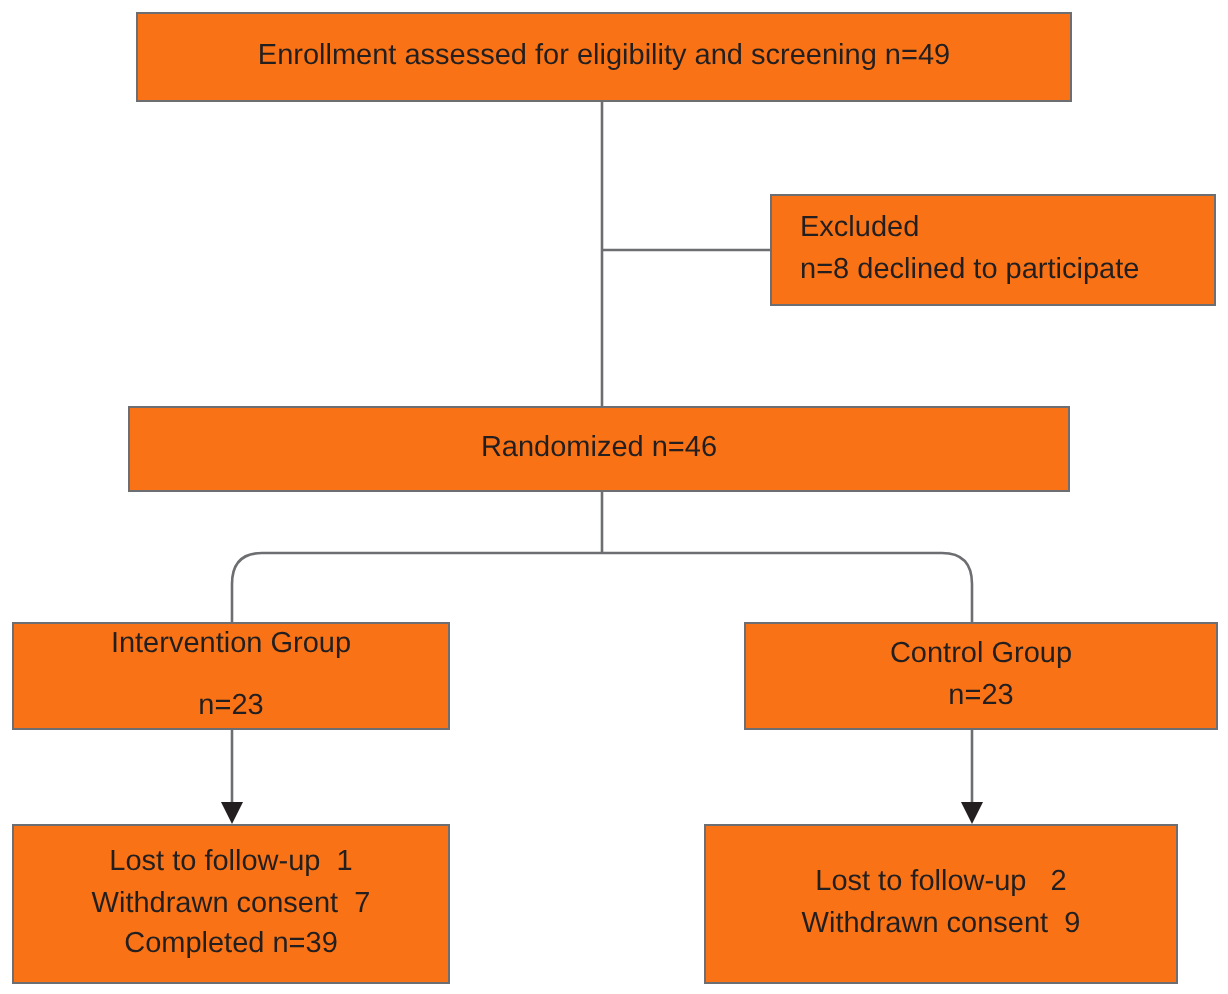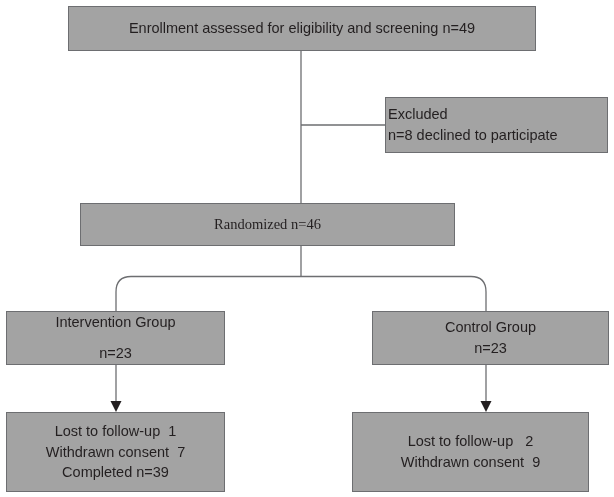--- a/index.html
+++ b/index.html
@@ -19,58 +19,57 @@
     position: absolute;
     left: 0;
     top: 0;
     width: 614px;
     height: 497px;
   }
   .node {
     position: absolute;
     box-sizing: border-box;
     border: 1.3px solid #6d6e71;
-    background: #a3a3a3;
+    background: #f97316;
     display: flex;
     flex-direction: column;
     align-items: center;
     justify-content: center;
     text-align: center;
     font-size: 14.5px;
     line-height: 1.42;
     color: #231f20;
     z-index: 2;
   }
   .node.left-align {
     align-items: flex-start;
     text-align: left;
-    padding-left: 2px;
+    padding-left: 14px;
   }
   .node-line {
     white-space: pre;
     display: block;
   }
   #node-enrollment {
     left: 68px;
     top: 6px;
     width: 468px;
     height: 45px;
   }
   #node-excluded {
     left: 385px;
     top: 97px;
     width: 223px;
     height: 56px;
   }
   #node-randomized {
-    left: 80px;
+    left: 64px;
     top: 203px;
-    width: 375px;
+    width: 471px;
     height: 43px;
-    font-family: Liberation Serif, serif;
   }
   #node-intervention {
     left: 6px;
     top: 311px;
     width: 219px;
     height: 54px;
     justify-content: space-between;
   }
   #node-control {
     left: 372px;

